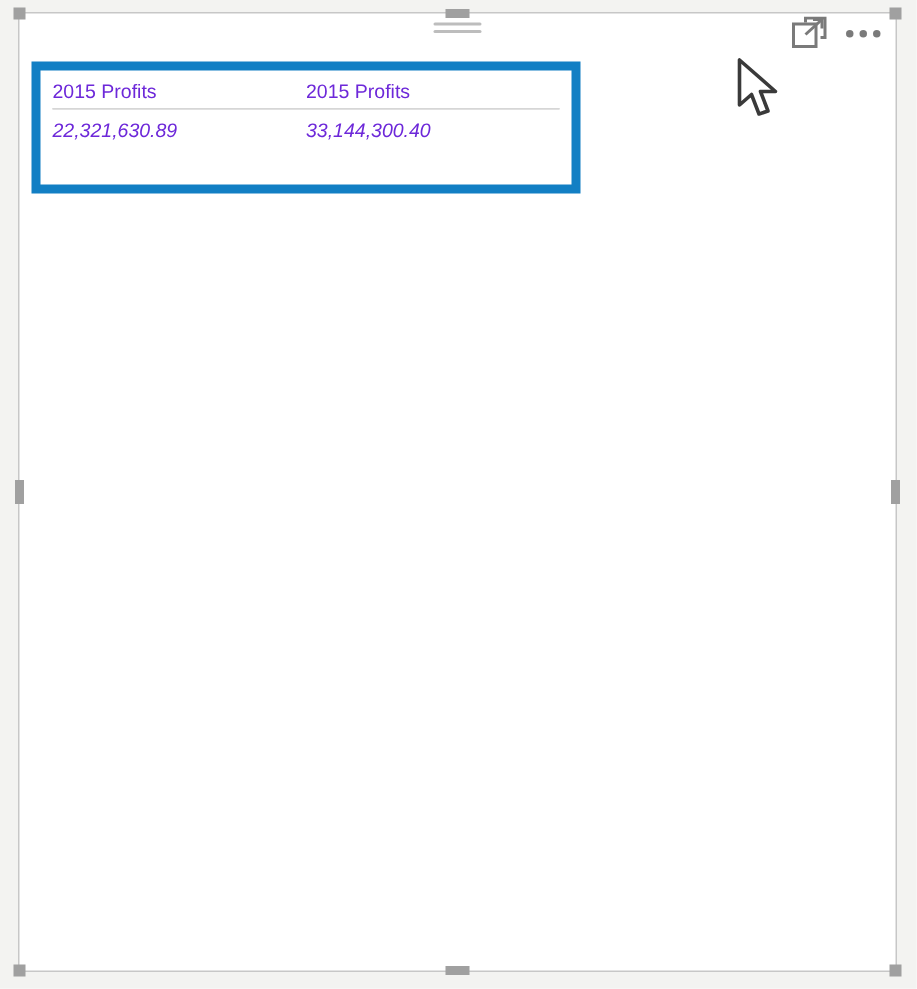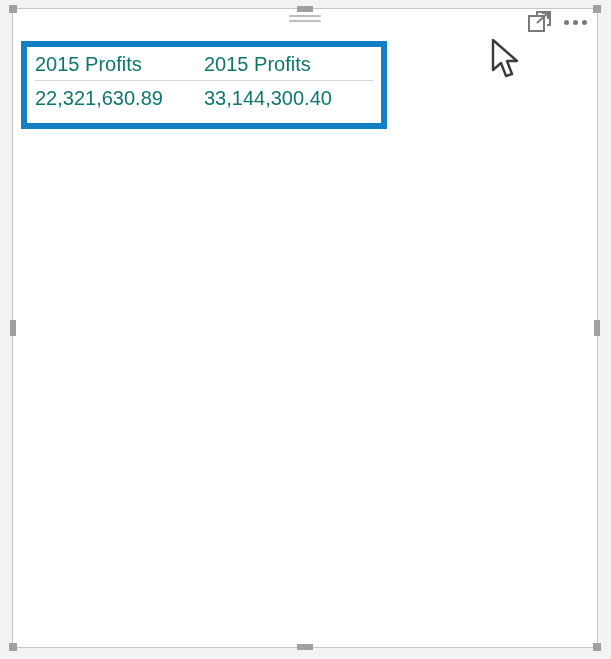--- a/index.html
+++ b/index.html
@@ -95,35 +95,36 @@
     top: 32px;
     width: 366px;
     height: 88px;
     border: 6px solid #127fc4;
     box-sizing: border-box;
     padding: 6px 8px 4px 8px;
   }
 
   table.profits {
     border-collapse: collapse;
-    font-size: 20px;
-    color: #0f766e;
+    font-size: 13px;
+    color: #6d28d9;
     width: 100%;
   }
   table.profits th {
     font-weight: 400;
     text-align: left;
     padding: 0 6px 4px 0;
     border-bottom: 1px solid #d6d6d6;
     white-space: nowrap;
   }
   table.profits td {
     padding: 6px 6px 0 0;
     text-align: left;
     white-space: nowrap;
+    font-style: italic;
   }
 
   
   .cursor {
     position: absolute;
     left: 490px;
     top: 38px;
     pointer-events: none;
   }
 

